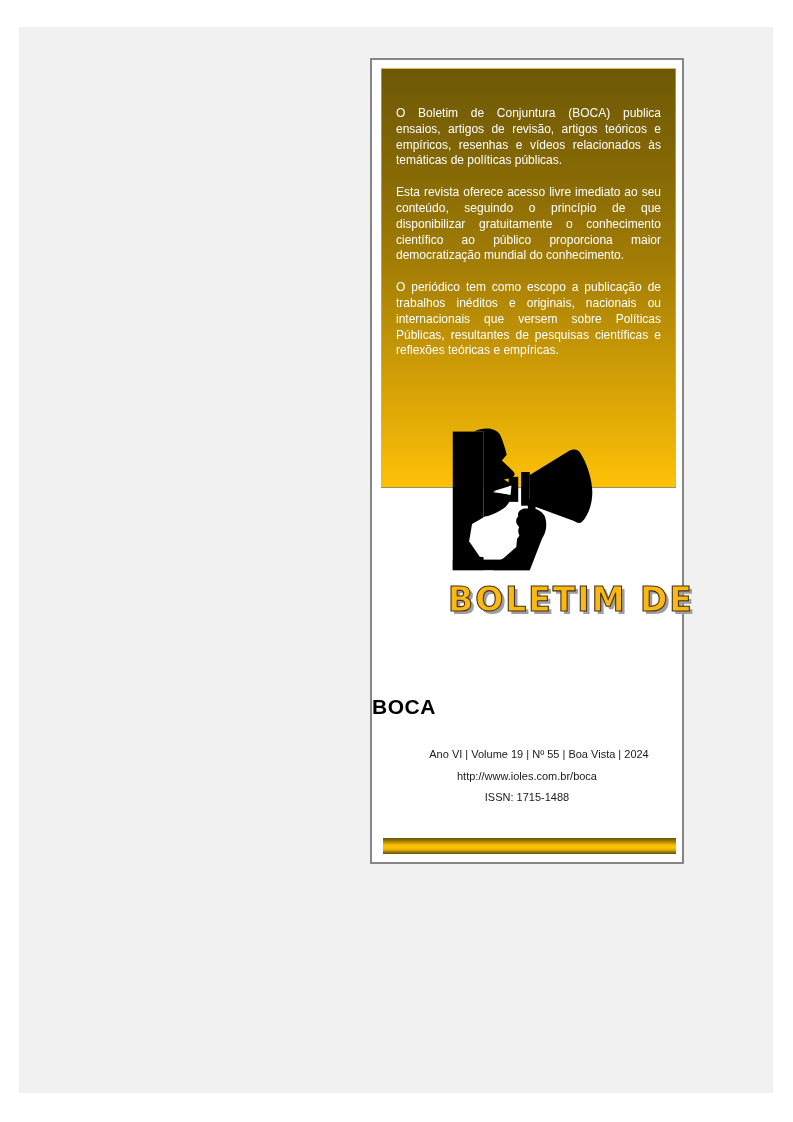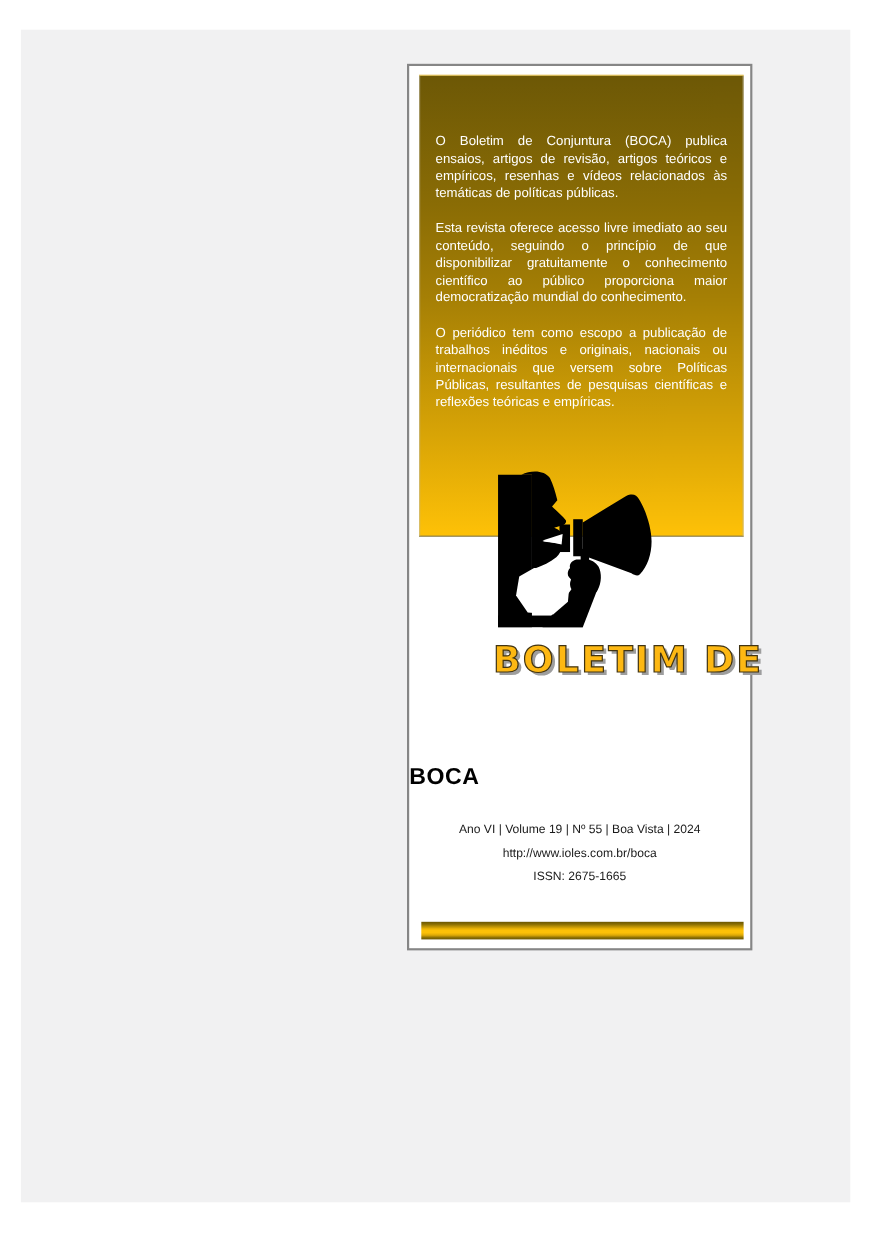--- a/index.html
+++ b/index.html
@@ -30,21 +30,21 @@
     border: 2px solid #868686;
     box-sizing: border-box;
   }
   .gradient-box {
     position: absolute;
     left: 9px;
     top: 8px;
     width: 295px;
     height: 420px;
     box-sizing: border-box;
-    padding: 52px 14px 0 14px;
+    padding: 37px 14px 0 14px;
     background: linear-gradient(180deg, #6d5806 0%, #8a6c05 28%, #a57f05 48%, #d8a406 78%, #fec107 100%);
     border: 1px solid rgba(190,185,160,0.6);
   }
   .gradient-box p {
     margin: 0 0 16px 0;
     color: #ffffff;
     font-size: 12px;
     line-height: 15.8px;
     text-align: justify;
     text-justify: inter-word;
@@ -88,21 +88,21 @@
   }
   .meta-line {
     position: absolute;
     left: 0;
     width: 100%;
     text-align: center;
     font-size: 11px;
     line-height: 13px;
     color: #1a1a1a;
   }
-  .edition { top: 688px; }
+  .edition { top: 688px; margin-left: 12px; }
   .website { top: 710px; }
   .issn    { top: 731px; }
   .gold-bar {
     position: absolute;
     left: 11px;
     top: 778px;
     width: 293px;
     height: 16px;
     background: linear-gradient(180deg, #6a5603 0%, #8a6f04 14%, #e3ae06 38%, #fdc107 48%, #fdc107 62%, #dda906 76%, #8a6f04 90%, #6a5603 100%);
   }
@@ -144,17 +144,17 @@
         <path fill="#fff" d="M40,94 L66,95 L74,104 L72,126 L58,138 L34,136 L23,120 L26,102 Z"></path>
       </svg>
     </div>
 
     <div class="title-line title-1">BOLETIM DE</div>
 
     <div class="acronym">BOCA</div>
 
     <div class="meta-line edition">Ano VI | Volume 19 | Nº 55 | Boa Vista | 2024</div>
     <div class="meta-line website">http://www.ioles.com.br/boca</div>
-    <div class="meta-line issn">ISSN: 2675-1665</div>
+    <div class="meta-line issn">ISSN: 1715-1488</div>
 
     <div class="gold-bar"></div>
   </div>
 </div>
 
 </body></html>

